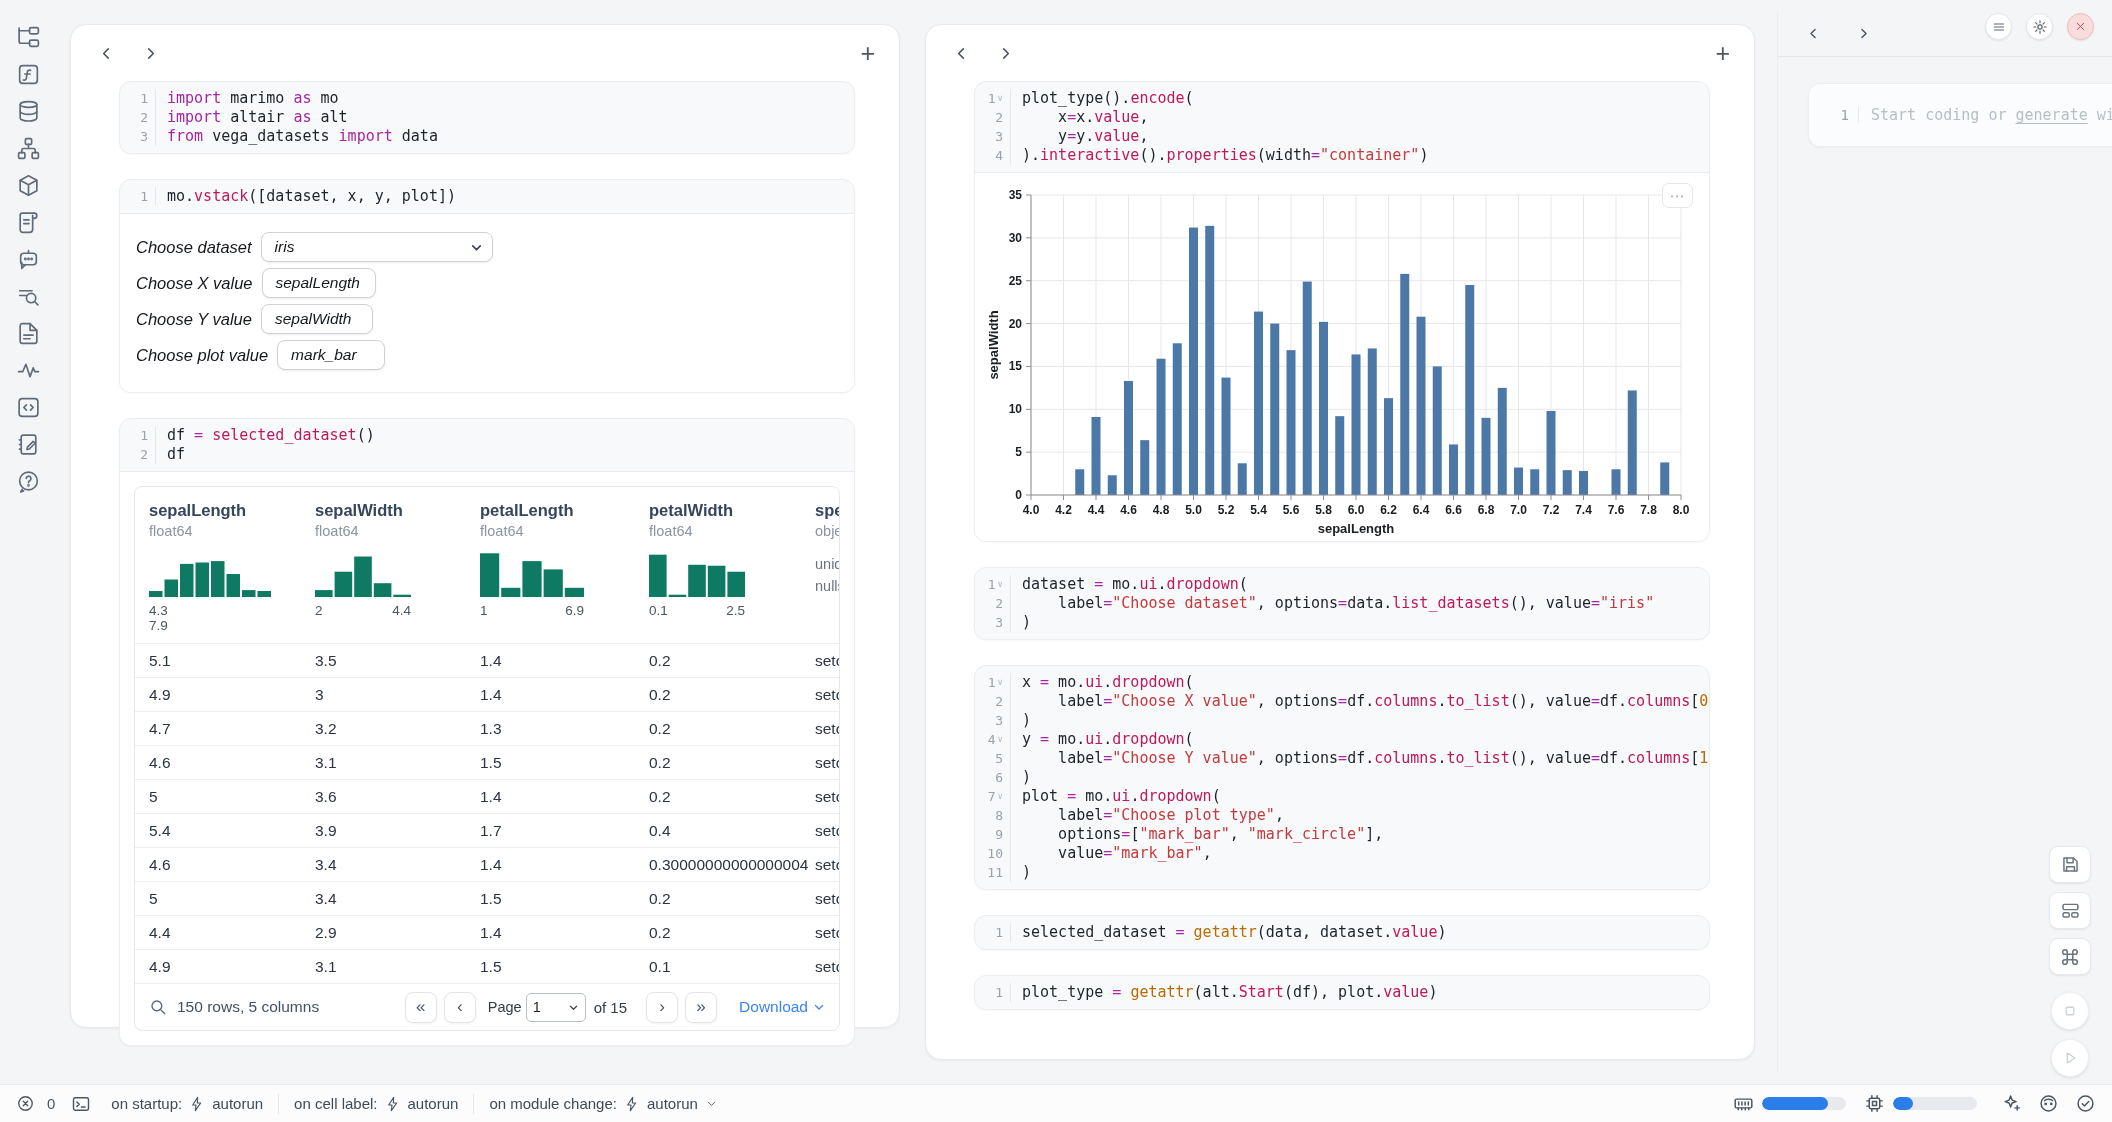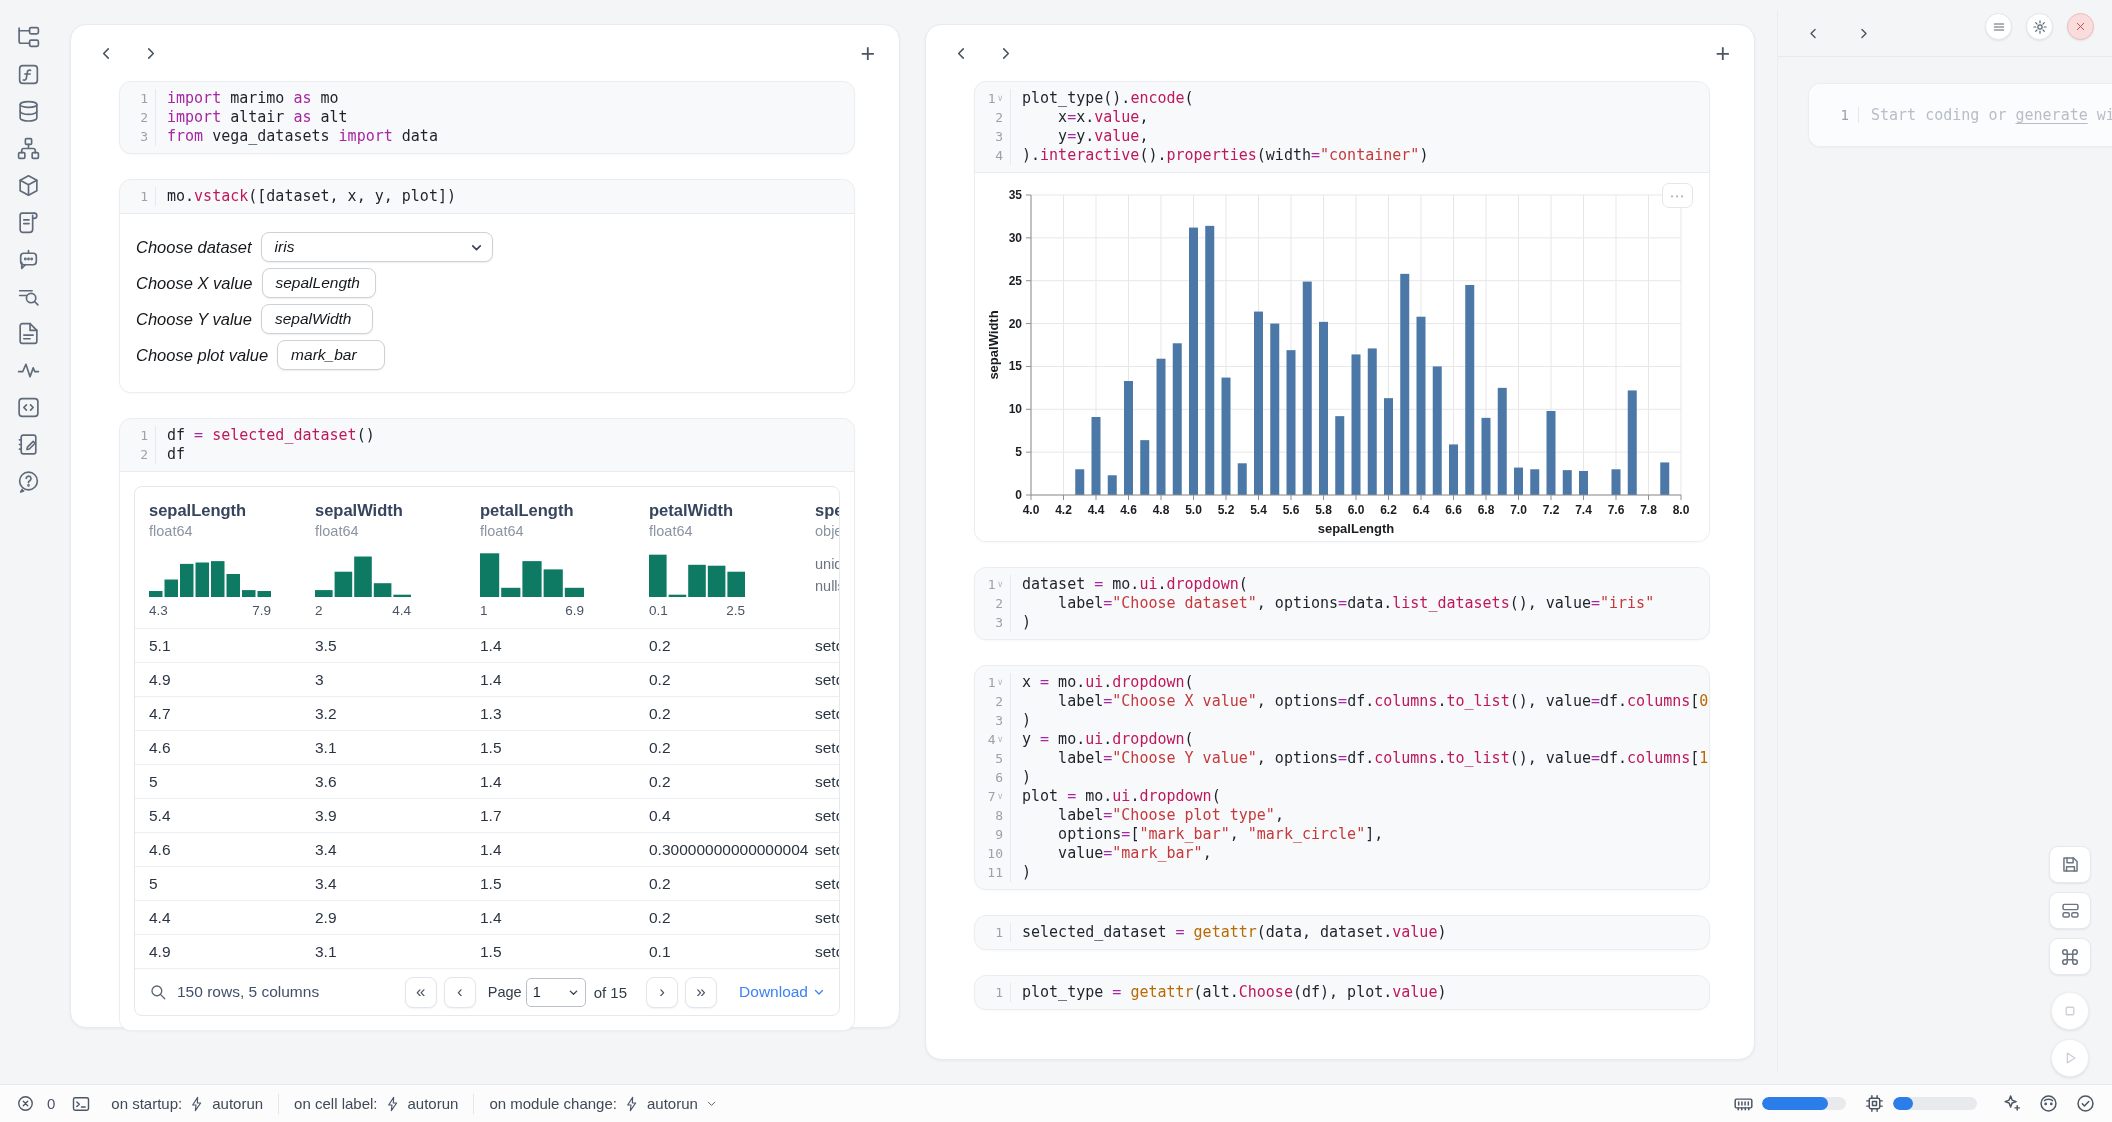--- a/index.html
+++ b/index.html
@@ -306,21 +306,21 @@
                   <svg width="122" height="46" class="th-hist">
                     <rect x="0" y="40.019999999999996" width="13.5" height="5.98" fill="#0e7a64"></rect>
                     <rect x="15.5" y="28.52" width="13.5" height="17.48" fill="#0e7a64"></rect>
                     <rect x="31" y="12.880000000000003" width="13.5" height="33.12" fill="#0e7a64"></rect>
                     <rect x="46.5" y="11.5" width="13.5" height="34.5" fill="#0e7a64"></rect>
                     <rect x="62" y="10.119999999999997" width="13.5" height="35.88" fill="#0e7a64"></rect>
                     <rect x="77.5" y="23" width="13.5" height="23" fill="#0e7a64"></rect>
                     <rect x="93" y="39.1" width="13.5" height="6.8999999999999995" fill="#0e7a64"></rect>
                     <rect x="108.5" y="40.019999999999996" width="13.5" height="5.98" fill="#0e7a64"></rect>
                   </svg>
-                  <div class="th-lbls" style="width: 122px;">
+                  <div class="th-lbls" style="width: 122px; flex-direction: column;">
                     <span>4.3</span>
                     <span>7.9</span>
                   </div>
                 </div>
                 <div class="th">
                   <div class="th-name">sepalWidth</div>
                   <div class="th-dtype">float64</div>
                   <svg width="96" height="46" class="th-hist">
                     <rect x="0" y="39.1" width="17.6" height="6.8999999999999995" fill="#0e7a64"></rect>
                     <rect x="19.6" y="20.7" width="17.6" height="25.3" fill="#0e7a64"></rect>
@@ -717,21 +717,21 @@
           <div class="cl">
             <span class="ln">1</span>
             <span class="lb"><span>selected_dataset </span><span class="t-o">=</span><span> </span><span class="t-b">getattr</span><span>(data, dataset.</span><span class="t-f">value</span><span>)</span></span>
           </div>
         </div>
     </div>
     <div class="cell">
       <div class="code" id="codeM4">
           <div class="cl">
             <span class="ln">1</span>
-            <span class="lb"><span>plot_type </span><span class="t-o">=</span><span> </span><span class="t-b">getattr</span><span>(alt.</span><span class="t-f">Choose</span><span>(df), plot.</span><span class="t-f">value</span><span>)</span></span>
+            <span class="lb"><span>plot_type </span><span class="t-o">=</span><span> </span><span class="t-b">getattr</span><span>(alt.</span><span class="t-f">Start</span><span>(df), plot.</span><span class="t-f">value</span><span>)</span></span>
           </div>
         </div>
     </div>
   </div>
 </section>
 
 <aside id="rightPanel">
   <div class="rp-header">
     <div class="nav-btn">
         <svg width="15" height="15" viewBox="0 0 24 24">

